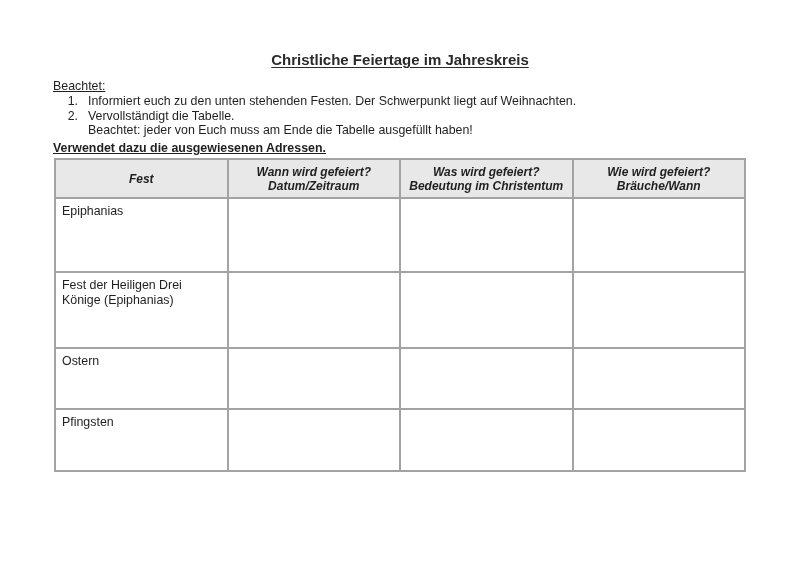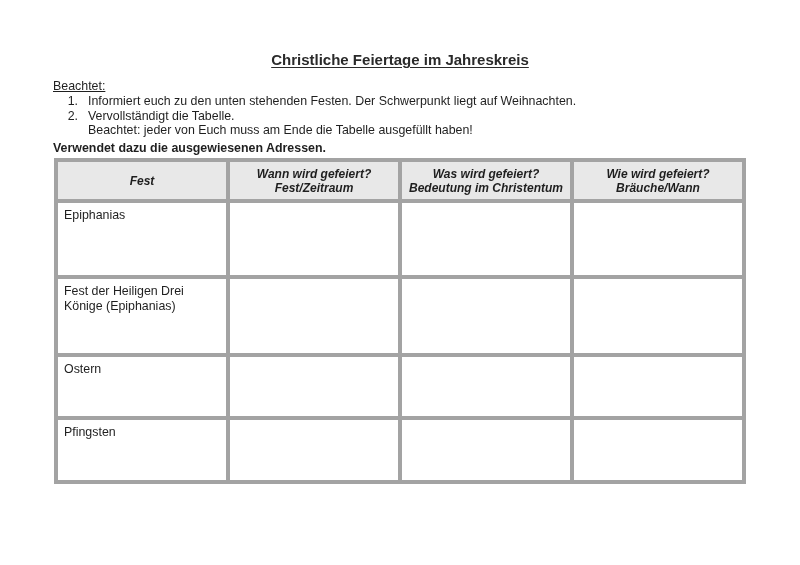--- a/index.html
+++ b/index.html
@@ -56,37 +56,38 @@
     box-sizing: content-box;
   }
   .task-item .txt {
     flex: 1 1 auto;
   }
   .task-note {
     margin-left: 35px;
   }
   .task-instruction {
     font-weight: bold;
+    text-decoration: underline;
     text-underline-offset: 1px;
     margin-top: 3px;
   }
 
   
   .tbl {
     position: absolute;
     top: 158px;
     left: 54px;
     width: 692px;
     border-collapse: collapse;
     table-layout: fixed;
     font-size: 12.4px;
     border: 1px solid #999999;
   }
   .tbl th, .tbl td {
-    border: 4px solid #a3a3a3;
+    border: 2px solid #a3a3a3;
   }
   .tbl thead th {
     background: #e8e8e8;
     height: 33px;
     font-size: 12px;
     font-weight: bold;
     font-style: italic;
     text-align: center;
     vertical-align: middle;
     line-height: 14px;
@@ -140,21 +141,21 @@
 
   <table class="tbl">
     <thead>
       <tr>
         <th>
           <div>Fest</div>
           <div></div>
         </th>
         <th>
           <div>Wann wird gefeiert?</div>
-          <div>Fest/Zeitraum</div>
+          <div>Datum/Zeitraum</div>
         </th>
         <th>
           <div>Was wird gefeiert?</div>
           <div>Bedeutung im Christentum</div>
         </th>
         <th>
           <div>Wie wird gefeiert?</div>
           <div>Bräuche/Wann</div>
         </th>
       </tr>

